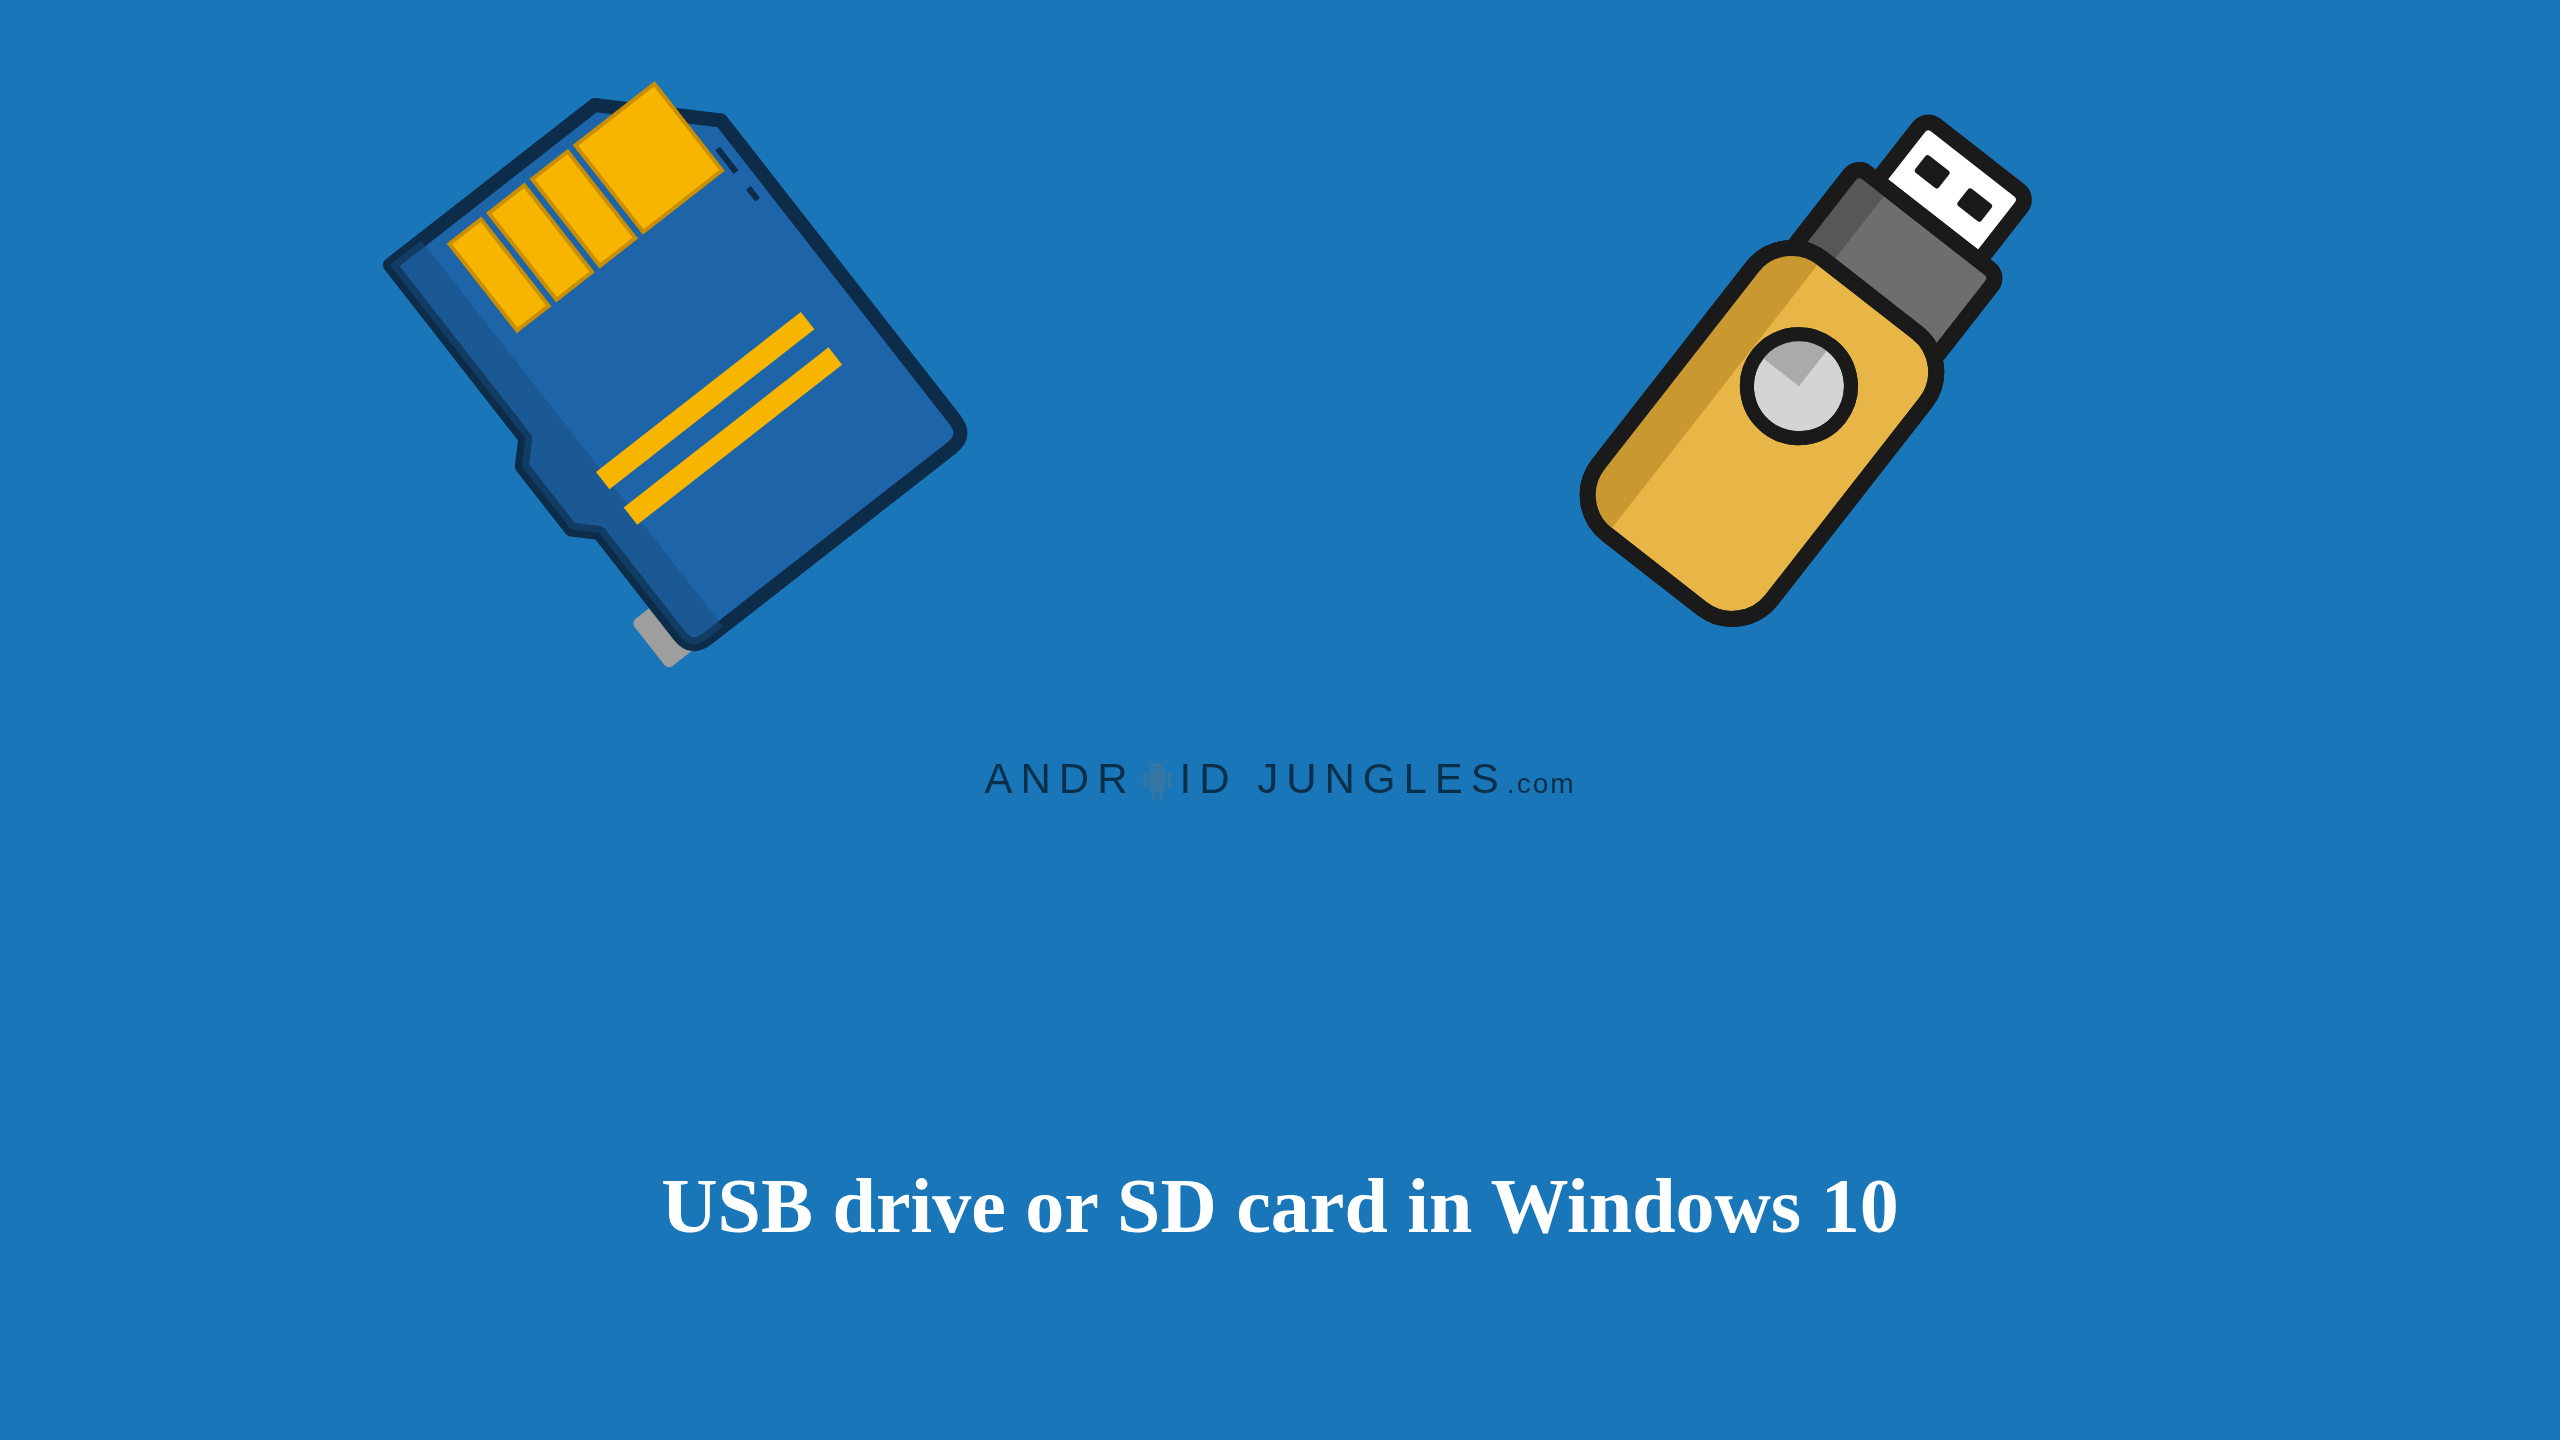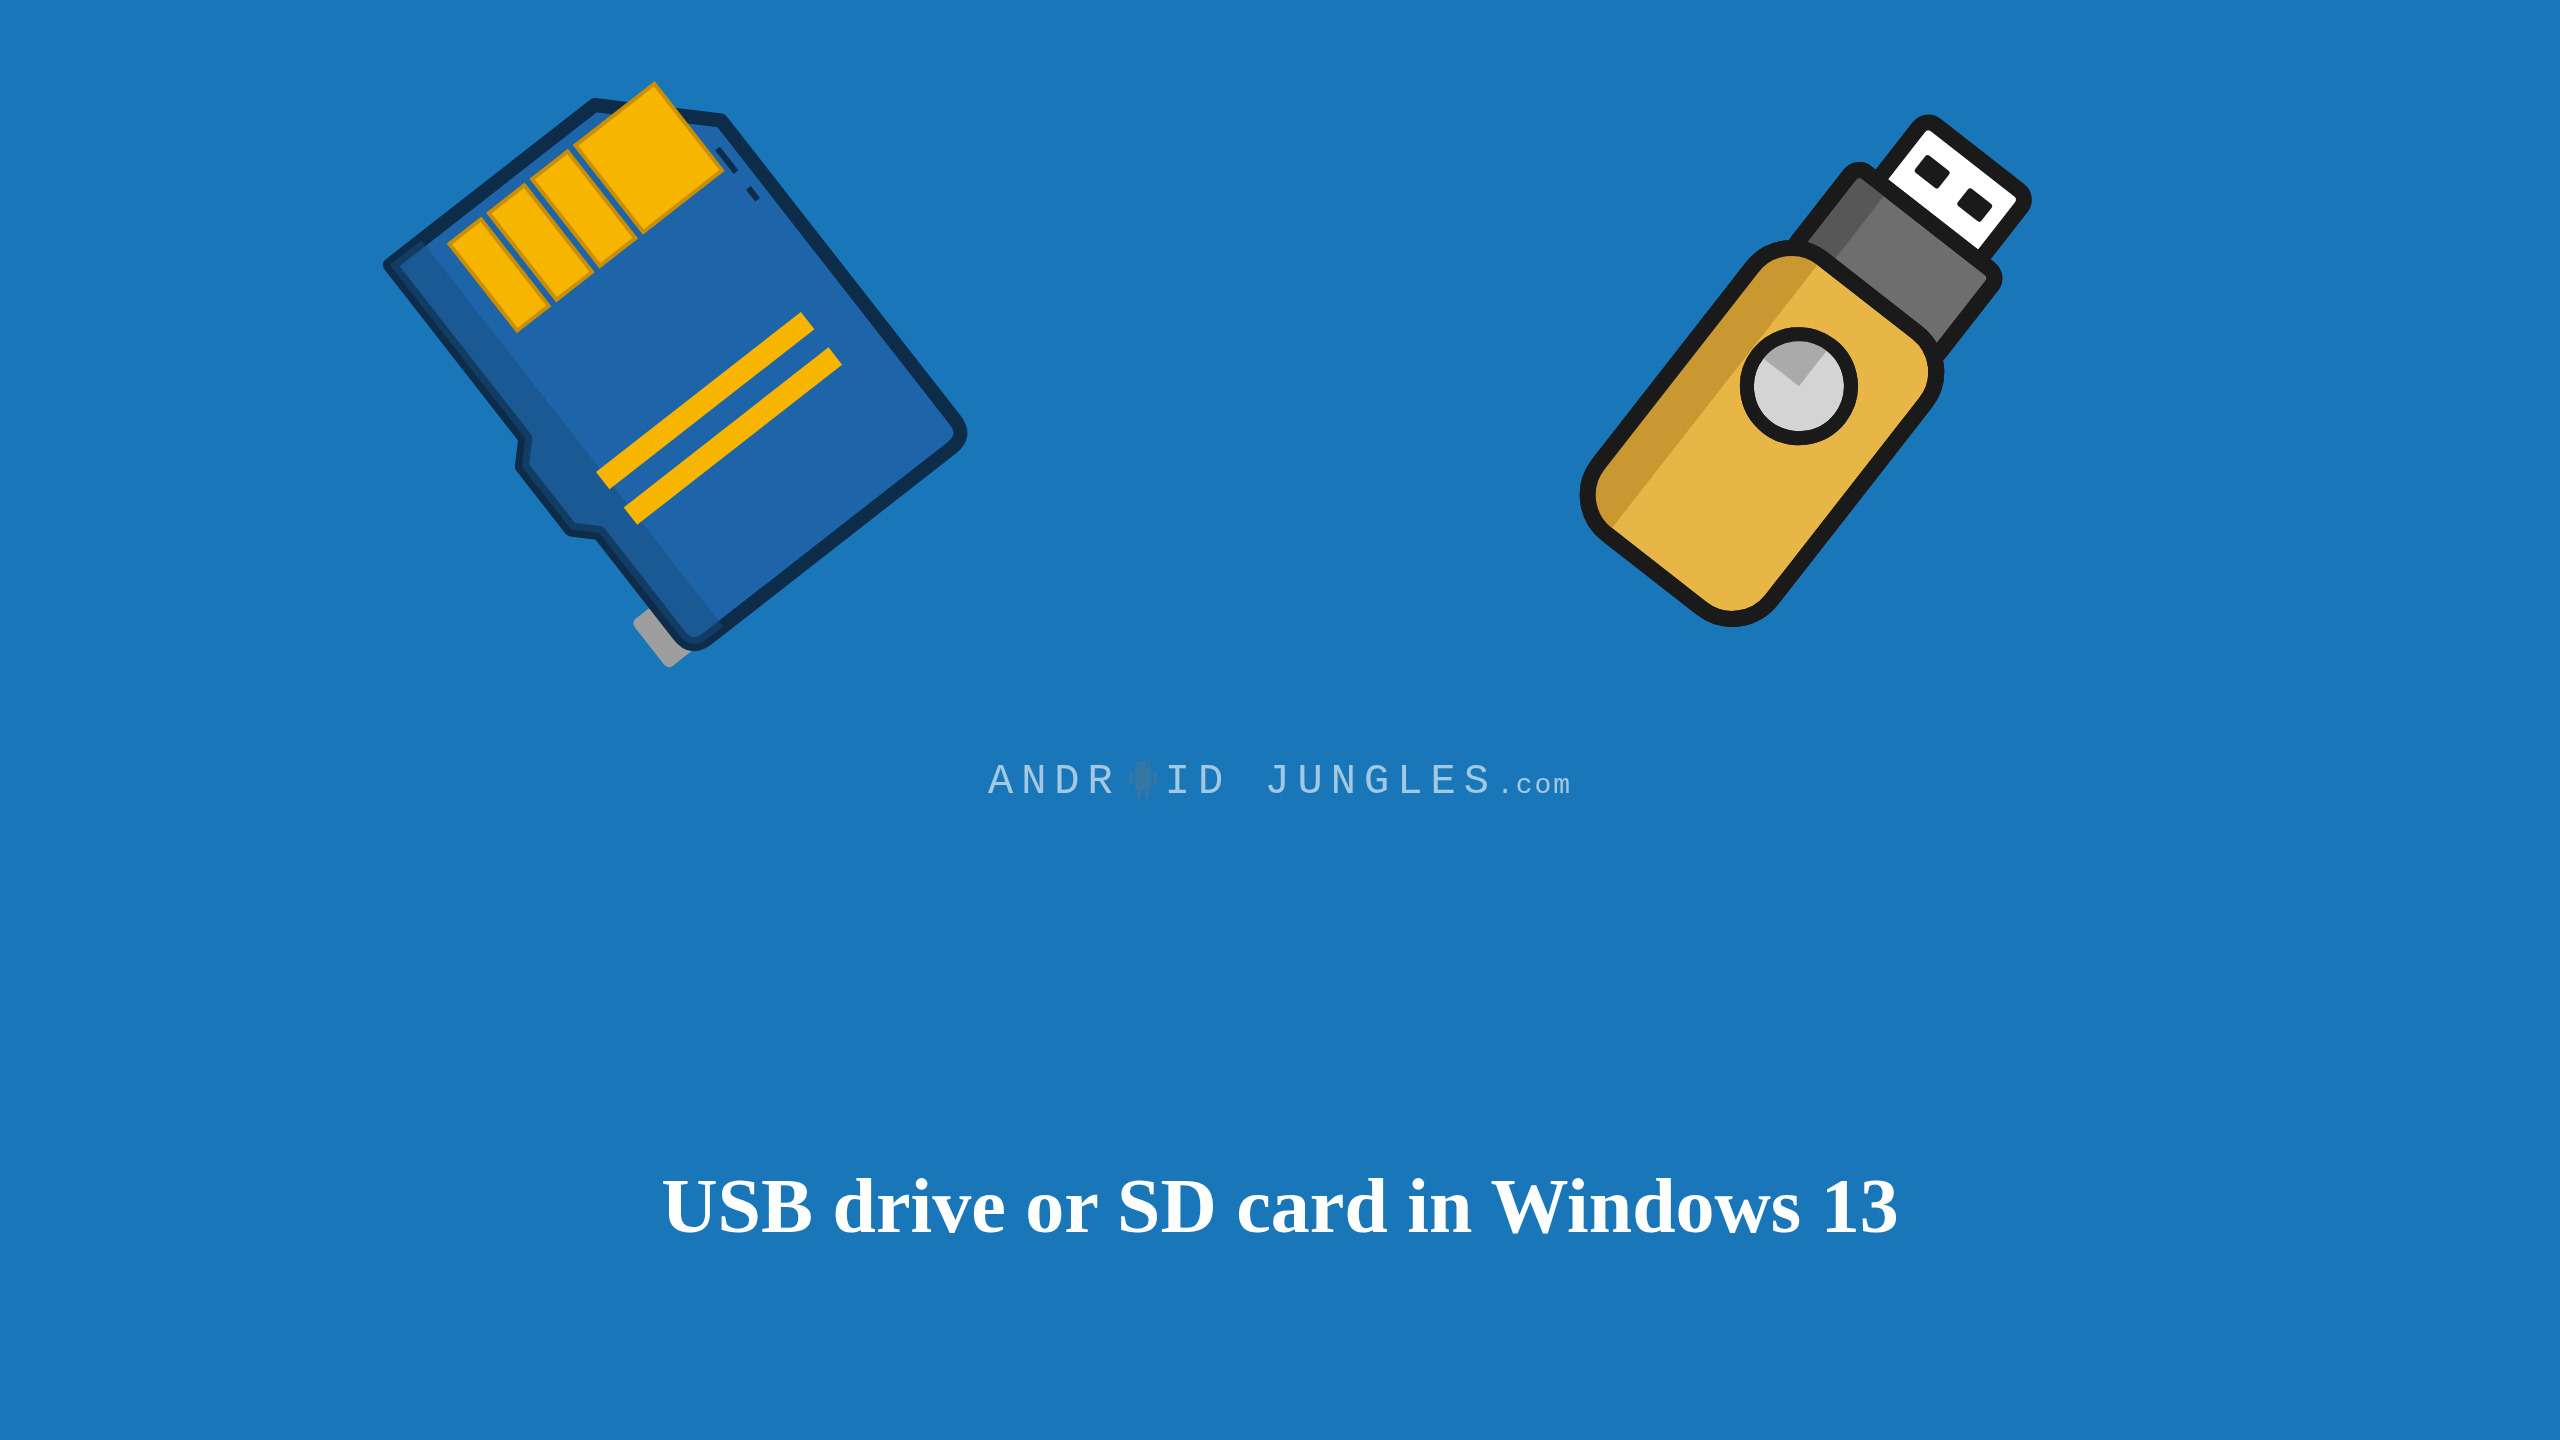--- a/index.html
+++ b/index.html
@@ -39,22 +39,22 @@
       right: 610px;
       transform: rotate(38deg);
     }
     
     .watermark {
       position: absolute;
       top: 755px;
       left: 50%;
       transform: translateX(-50%);
       text-align: center;
-      color: #ffffff;
-      font-family: Liberation Mono, monospace;
+      color: #000000;
+      font-family: Liberation Sans, sans-serif;
       font-size: 42px;
       letter-spacing: 8px;
       font-weight: 300;
       opacity: 0.6;
     }
     
     .watermark-bold {
       font-weight: 400;
     }
     
@@ -139,16 +139,16 @@
       <rect x="30" y="16" width="4" height="14" rx="2" fill="#5a7a8a"></rect>
       <rect x="14" y="34" width="4" height="10" rx="2" fill="#5a7a8a"></rect>
       <rect x="22" y="34" width="4" height="10" rx="2" fill="#5a7a8a"></rect>
       <line x1="14" y1="7" x2="11" y2="2" stroke="#5a7a8a" stroke-width="1.5"></line>
       <line x1="26" y1="7" x2="29" y2="2" stroke="#5a7a8a" stroke-width="1.5"></line>
     </svg></span><span>ID</span>
     <span class="watermark-bold">JUNGLES</span><span style="font-size:28px; letter-spacing:2px;">.com</span>
   </div>
 
   <div class="title">
-    <div>USB drive or SD card in Windows 13</div>
+    <div>USB drive or SD card in Windows 10</div>
   </div>
 
 </div>
 
 </body></html>

